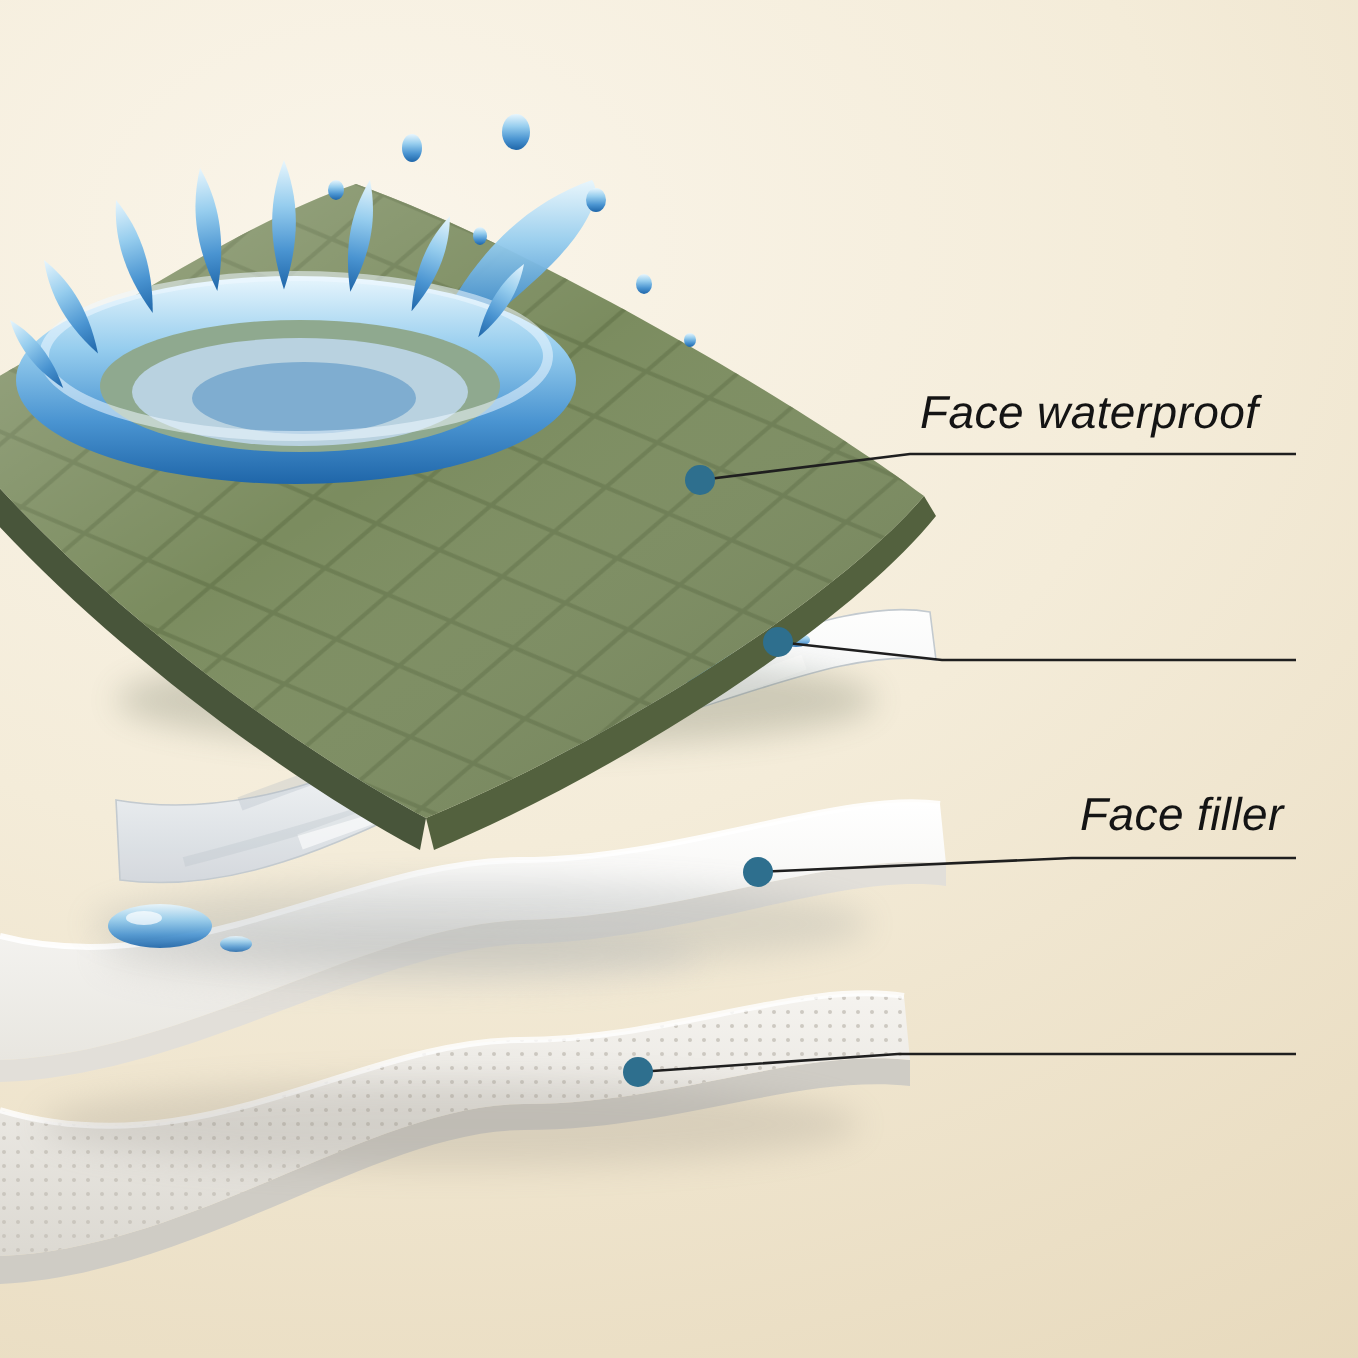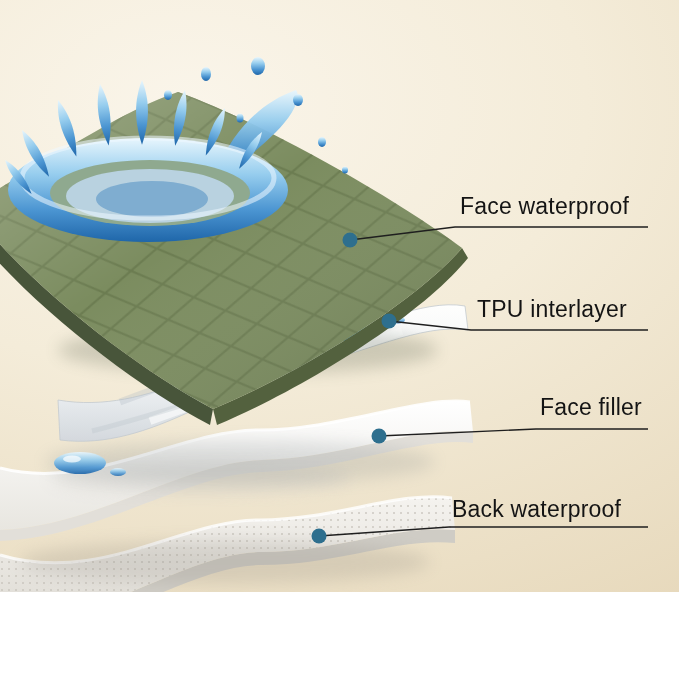--- a/index.html
+++ b/index.html
@@ -1,24 +1,25 @@
 <!DOCTYPE html>
 <html><head>
 <meta charset="utf-8">
 <style>
   html,body{margin:0;padding:0;}
   body{font-family:"Liberation Sans", sans-serif;}
   .stage{
     position:relative;
-    width:679px;height:592px;
+    width:679px;height:679px;
     overflow:hidden;
     background:
       radial-gradient(130% 100% at 28% 18%, #faf5ea 0%, #f4ecd9 42%, #eadd c0 70%, #e5d6b8 100%),
       #f0e6cf;
     background: radial-gradient(130% 100% at 28% 18%, #faf5ea 0%, #f4ecd9 45%, #e7d9bc 100%);
+    font-style: italic;
   }
   .stage svg{position:absolute;left:0;top:0;}
   .callout-label{
     position:absolute;
     font-size:23px;
     font-weight:500;
     color:#141414;
     letter-spacing:0.2px;
     white-space:nowrap;
     user-select:none;
@@ -156,17 +157,15 @@
       <g stroke="none" fill="#2e6f8e">
         <circle cx="350" cy="240" r="7.5"></circle>
         <circle cx="389" cy="321" r="7.5"></circle>
         <circle cx="379" cy="436" r="7.5"></circle>
         <circle cx="319" cy="536" r="7.5"></circle>
       </g>
     </g>
   </svg>
 
   <div class="callout-label lbl-1">Face waterproof</div>
-  <div class="callout-label lbl-2">TPU interlayer</div>
   <div class="callout-label lbl-3">Face filler</div>
-  <div class="callout-label lbl-4">Back waterproof</div>
 
 </div>
 
 </body></html>

